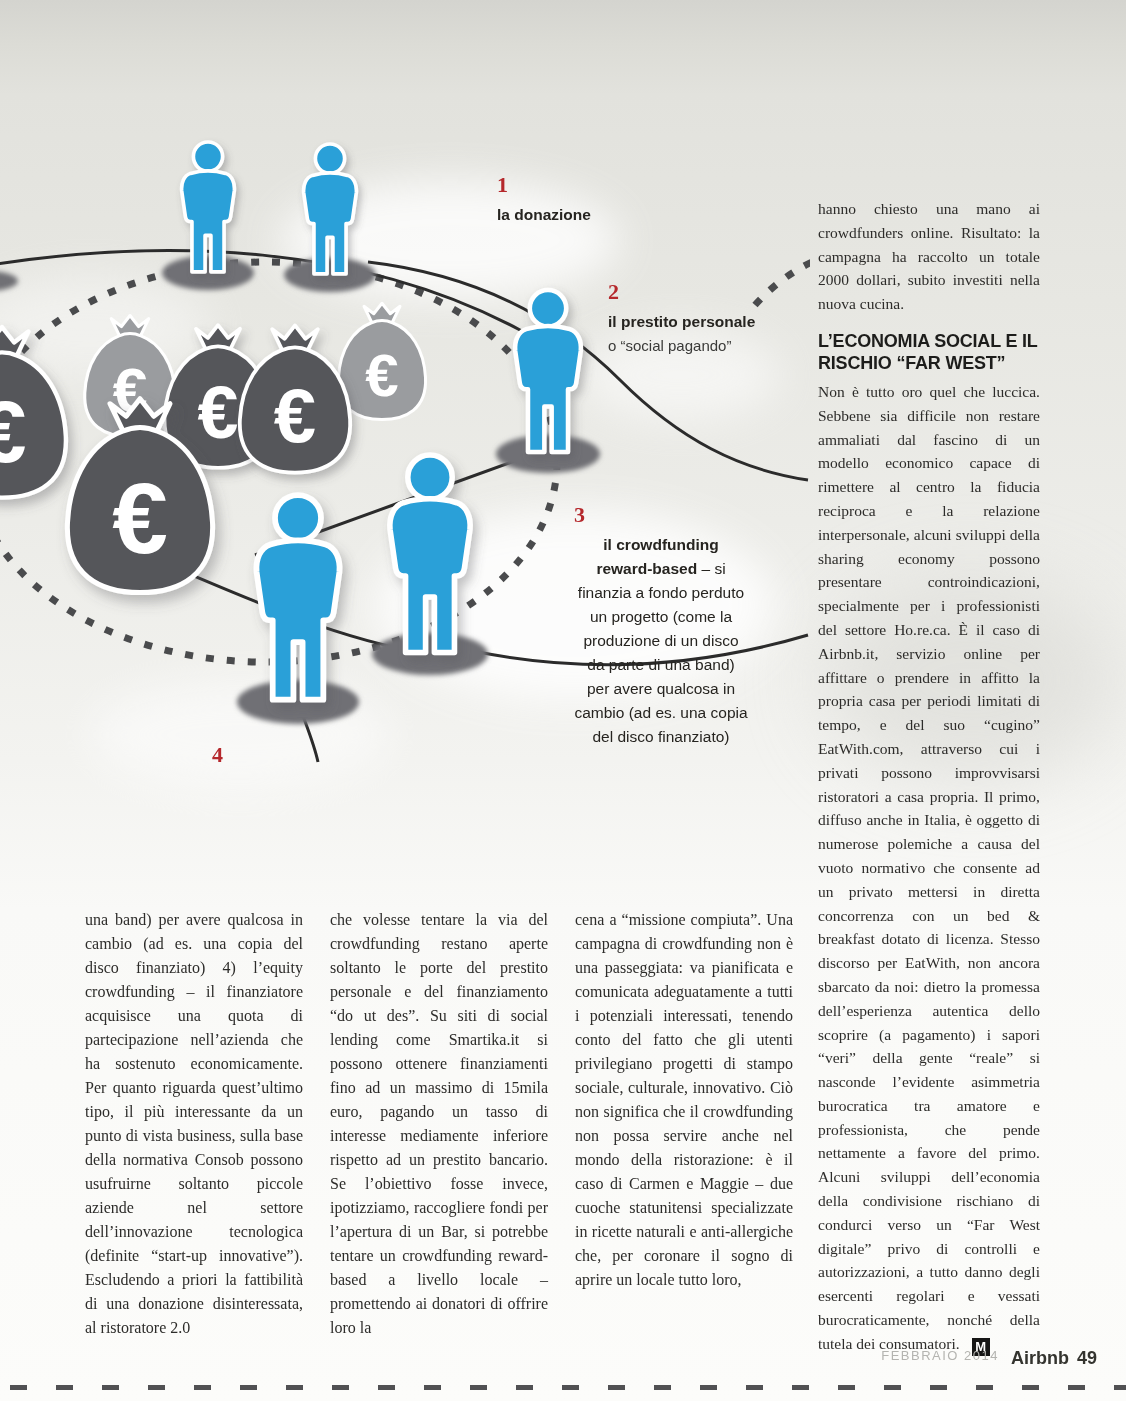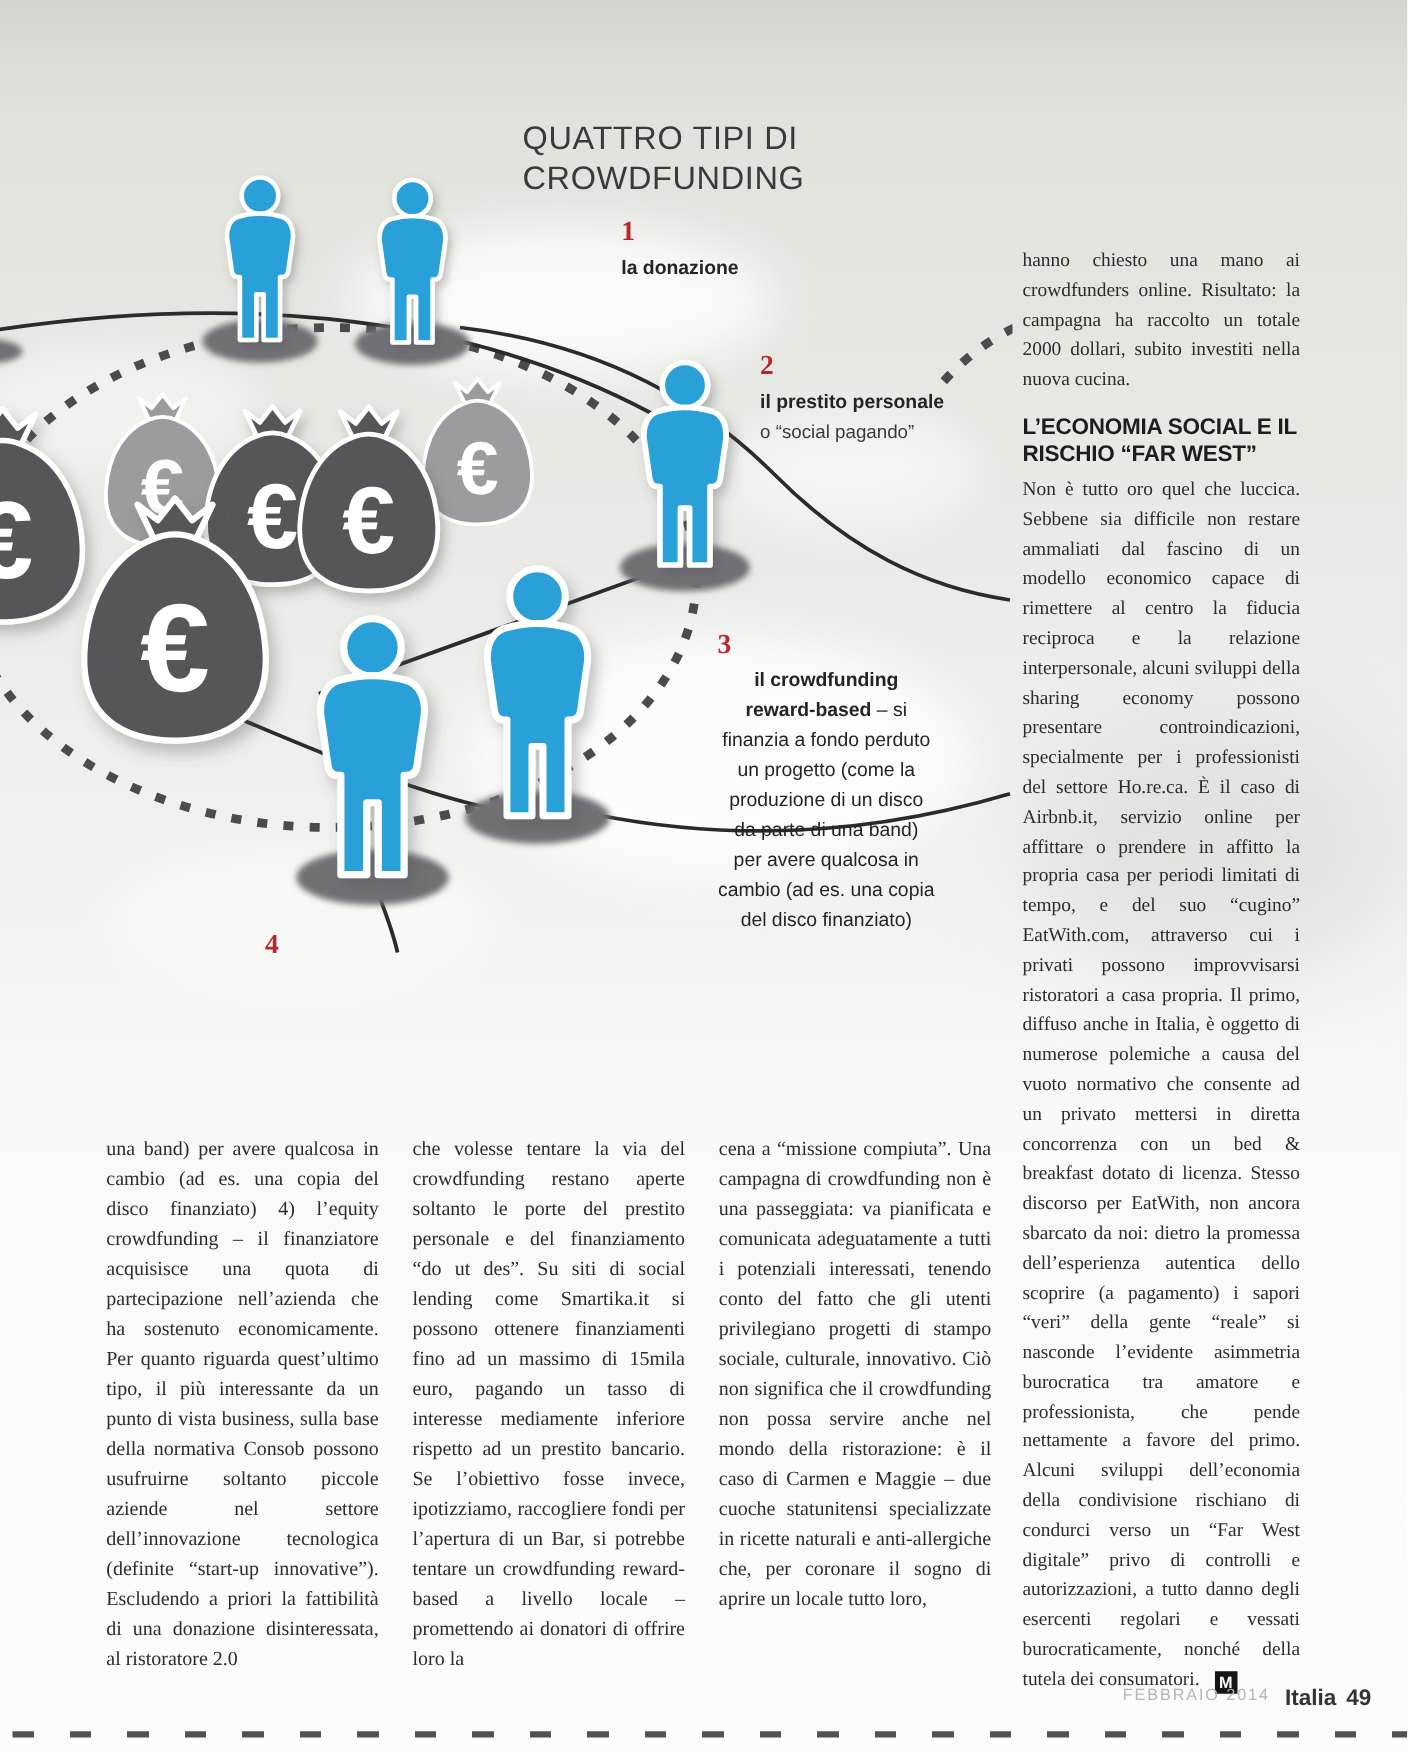--- a/index.html
+++ b/index.html
@@ -118,21 +118,21 @@
       <use href="#person-shape" transform="translate(548,296) scale(0.91)" filter="url(#drop)"></use>
 
       <ellipse cx="430" cy="569" rx="58" ry="21" fill="#6f7074" filter="url(#shblur)"></ellipse>
       <use href="#person-shape" transform="translate(430,481) scale(1.11)" filter="url(#drop)"></use>
 
       <ellipse cx="298" cy="617" rx="61" ry="22" fill="#6f7074" filter="url(#shblur)"></ellipse>
       <use href="#person-shape" transform="translate(298,525) scale(1.15)" filter="url(#drop)"></use>
     </g>
   </svg>
 
-  <h1 class="info-title"><span>QUATTRO TIPI DI</span><br><span>CROWDFUNDING</span></h1>
+  <h1 class="info-title"><br></h1>
 
   <div class="info-item i1">
     <div class="num">1</div>
     <div class="lbl"><b>la donazione</b><span></span></div>
     <div class="sub"></div>
   </div>
 
   <div class="info-item i2">
     <div class="num">2</div>
     <div class="lbl"><b>il prestito personale</b><span></span></div>
@@ -161,19 +161,19 @@
   </div>
   <div class="bottom-col bc2">
     <p class="serif">che volesse tentare la via del crowdfunding restano aperte soltanto le porte del prestito personale e del finanziamento “do ut des”. Su siti di social lending come Smartika.it si possono ottenere finanziamenti fino ad un massimo di 15mila euro, pagando un tasso di interesse mediamente inferiore rispetto ad un prestito bancario. Se l’obiettivo fosse invece, ipotizziamo, raccogliere fondi per l’apertura di un Bar, si potrebbe tentare un crowdfunding reward-based a livello locale – promettendo ai donatori di offrire loro la</p>
   </div>
   <div class="bottom-col bc3">
     <p class="serif">cena a “missione compiuta”. Una campagna di crowdfunding non è una passeggiata: va pianificata e comunicata adeguatamente a tutti i potenziali interessati, tenendo conto del fatto che gli utenti privilegiano progetti di stampo sociale, culturale, innovativo. Ciò non significa che il crowdfunding non possa servire anche nel mondo della ristorazione: è il caso di Carmen e Maggie – due cuoche statunitensi specializzate in ricette naturali e anti-allergiche che, per coronare il sogno di aprire un locale tutto loro,</p>
   </div>
 
   <div class="footer">
     <span class="date">FEBBRAIO 2014</span>
-    <span class="mag">Italia</span>
+    <span class="mag">Airbnb</span>
     <span class="pg">49</span>
   </div>
 
   <div class="dash-strip"></div>
 
 </div>
 
 </body></html>

